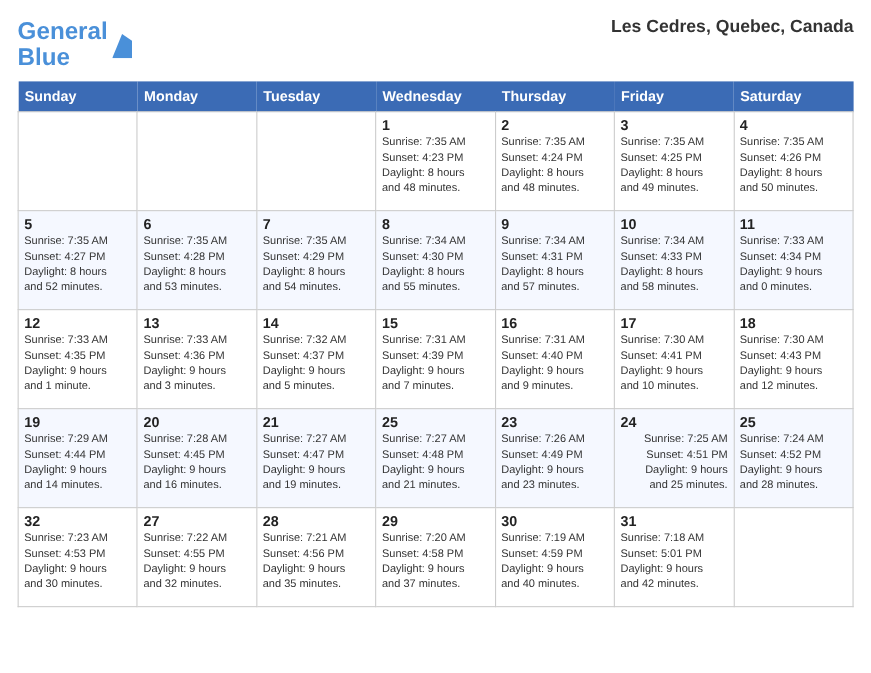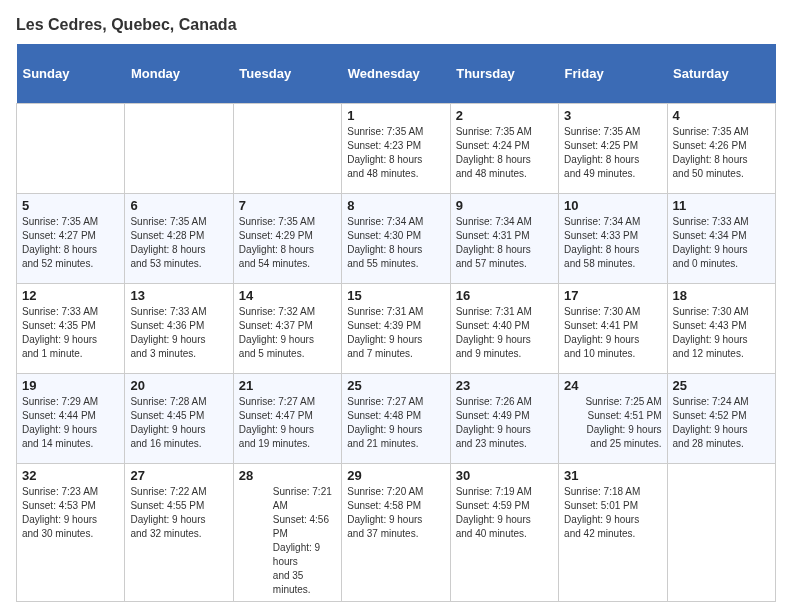--- a/index.html
+++ b/index.html
@@ -45,21 +45,21 @@
     }
     table {
       width: 100%;
       border-collapse: collapse;
       table-layout: fixed;
     }
     thead tr th {
       background-color: #3b6bb5;
       color: #fff;
       text-align: left;
-      padding: 22px 6px;
+      padding: 6px 6px;
       font-size: 13px;
       font-weight: bold;
     }
     tbody tr td {
       border: 1px solid #ccc;
       vertical-align: top;
       padding: 4px 5px;
       font-size: 10.5px;
       color: #222;
       min-height: 80px;
@@ -82,20 +82,33 @@
       background-color: #fff;
     }
     td.empty {
       background: #f9f9f9;
     }
   </style>
 </head>
 <body>
 
 <div class="header-area">
+  <div class="logo">
+    <div style="display:flex;align-items:center;">
+      <span class="logo-text">
+        <span>General</span><br>
+        <span style="color:#4a90d9;">Blue</span>
+      </span>
+      <span style="display:inline-block;margin-left:4px;margin-top:8px;">
+        <svg width="18" height="22" viewBox="0 0 18 22">
+          <polygon points="0,22 18,22 18,6 9,0" fill="#4a90d9"></polygon>
+        </svg>
+      </span>
+    </div>
+  </div>
   <div class="title-area">
     <div class="location">Les Cedres, Quebec, Canada</div>
   </div>
 </div>
 
 <table>
   <thead>
     <tr>
     <th>Sunday</th>
         <th>Monday</th>
@@ -303,21 +316,21 @@
         </td>
         <td>
           <div class="day-num">27</div>
           <div class="day-info" style="white-space: pre-line;">Sunrise: 7:22 AM
 Sunset: 4:55 PM
 Daylight: 9 hours
 and 32 minutes.</div>
         </td>
         <td>
           <div class="day-num">28</div>
-          <div class="day-info" style="white-space: pre-line; margin-left: 34px;">Sunrise: 7:21 AM
+          <div class="day-info" style="white-space: pre-line;">Sunrise: 7:21 AM
 Sunset: 4:56 PM
 Daylight: 9 hours
 and 35 minutes.</div>
         </td>
         <td>
           <div class="day-num">29</div>
           <div class="day-info" style="white-space: pre-line;">Sunrise: 7:20 AM
 Sunset: 4:58 PM
 Daylight: 9 hours
 and 37 minutes.</div>

